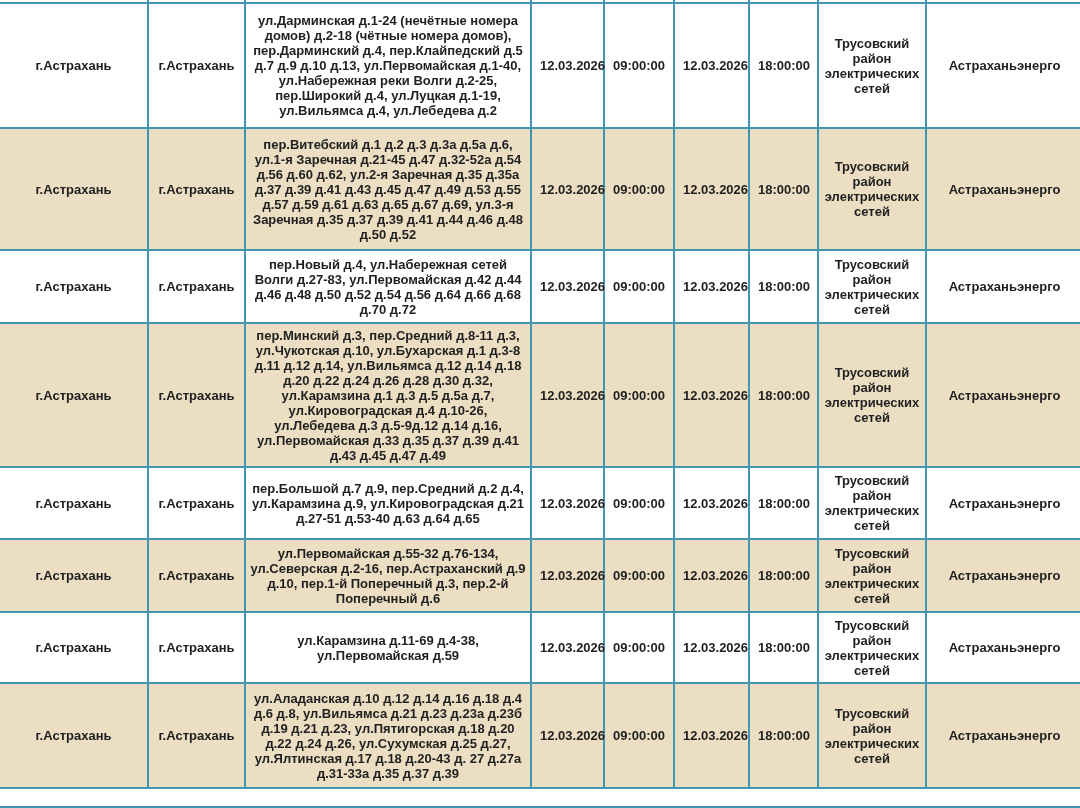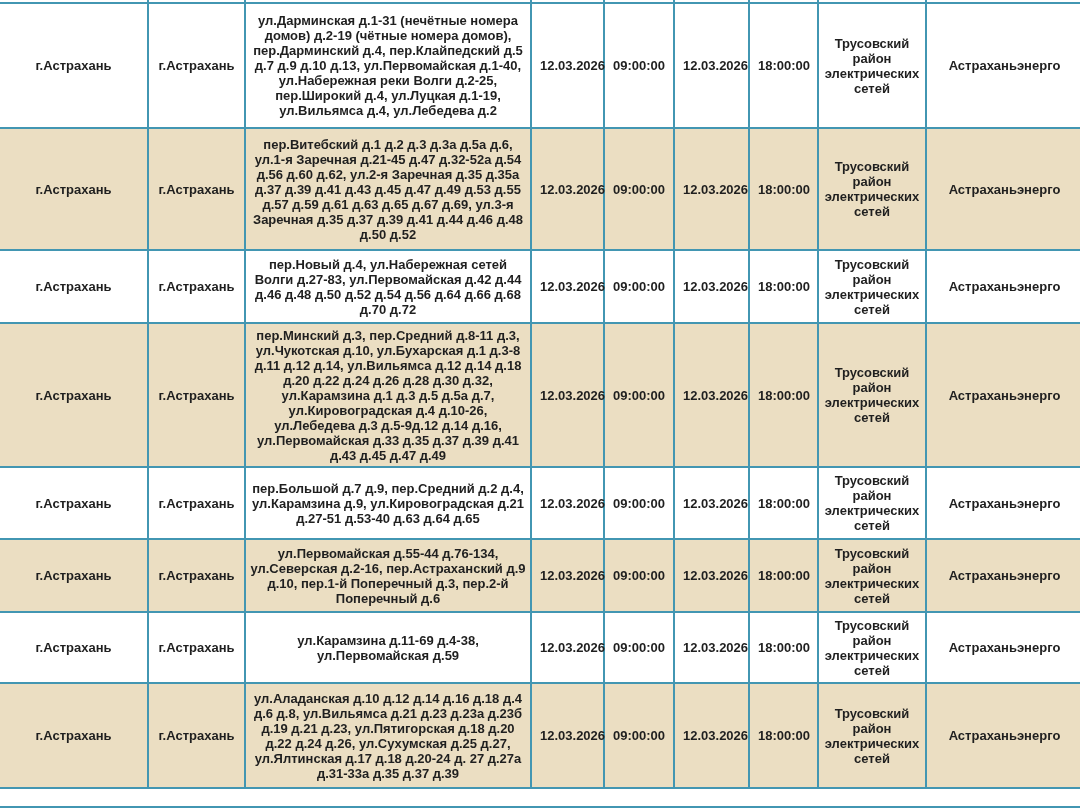--- a/index.html
+++ b/index.html
@@ -66,21 +66,21 @@
           <td></td>
           <td></td>
           <td></td>
           <td></td>
           <td></td>
           <td></td>
         </tr>
         <tr>
           <td>г.Астрахань</td>
           <td>г.Астрахань</td>
-          <td>ул.Дарминская д.1-31 (нечётные номера домов) д.2-19 (чётные номера домов), пер.Дарминский д.4, пер.Клайпедский д.5 д.7 д.9 д.10 д.13, ул.Первомайская д.1-40, ул.Набережная реки Волги д.2-25, пер.Широкий д.4, ул.Луцкая д.1-19, ул.Вильямса д.4, ул.Лебедева д.2</td>
+          <td>ул.Дарминская д.1-24 (нечётные номера домов) д.2-18 (чётные номера домов), пер.Дарминский д.4, пер.Клайпедский д.5 д.7 д.9 д.10 д.13, ул.Первомайская д.1-40, ул.Набережная реки Волги д.2-25, пер.Широкий д.4, ул.Луцкая д.1-19, ул.Вильямса д.4, ул.Лебедева д.2</td>
           <td class="nowrap">12.03.2026</td>
           <td class="nowrap">09:00:00</td>
           <td class="nowrap">12.03.2026</td>
           <td class="nowrap">18:00:00</td>
           <td>Трусовский район электрических сетей</td>
           <td class="nowrap">Астраханьэнерго</td>
         </tr>
         <tr>
           <td>г.Астрахань</td>
           <td>г.Астрахань</td>
@@ -121,21 +121,21 @@
           <td class="nowrap">12.03.2026</td>
           <td class="nowrap">09:00:00</td>
           <td class="nowrap">12.03.2026</td>
           <td class="nowrap">18:00:00</td>
           <td>Трусовский район электрических сетей</td>
           <td class="nowrap">Астраханьэнерго</td>
         </tr>
         <tr>
           <td>г.Астрахань</td>
           <td>г.Астрахань</td>
-          <td>ул.Первомайская д.55-44 д.76-134, ул.Северская д.2-16, пер.Астраханский д.9 д.10, пер.1-й Поперечный д.3, пер.2-й Поперечный д.6</td>
+          <td>ул.Первомайская д.55-32 д.76-134, ул.Северская д.2-16, пер.Астраханский д.9 д.10, пер.1-й Поперечный д.3, пер.2-й Поперечный д.6</td>
           <td class="nowrap">12.03.2026</td>
           <td class="nowrap">09:00:00</td>
           <td class="nowrap">12.03.2026</td>
           <td class="nowrap">18:00:00</td>
           <td>Трусовский район электрических сетей</td>
           <td class="nowrap">Астраханьэнерго</td>
         </tr>
         <tr>
           <td>г.Астрахань</td>
           <td>г.Астрахань</td>
@@ -143,21 +143,21 @@
           <td class="nowrap">12.03.2026</td>
           <td class="nowrap">09:00:00</td>
           <td class="nowrap">12.03.2026</td>
           <td class="nowrap">18:00:00</td>
           <td>Трусовский район электрических сетей</td>
           <td class="nowrap">Астраханьэнерго</td>
         </tr>
         <tr>
           <td>г.Астрахань</td>
           <td>г.Астрахань</td>
-          <td>ул.Аладанская д.10 д.12 д.14 д.16 д.18 д.4 д.6 д.8, ул.Вильямса д.21 д.23 д.23а д.23б д.19 д.21 д.23, ул.Пятигорская д.18 д.20 д.22 д.24 д.26, ул.Сухумская д.25 д.27, ул.Ялтинская д.17 д.18 д.20-24 д. 27 д.27а д.31-33а д.35 д.37 д.39</td>
+          <td>ул.Аладанская д.10 д.12 д.14 д.16 д.18 д.4 д.6 д.8, ул.Вильямса д.21 д.23 д.23а д.23б д.19 д.21 д.23, ул.Пятигорская д.18 д.20 д.22 д.24 д.26, ул.Сухумская д.25 д.27, ул.Ялтинская д.17 д.18 д.20-43 д. 27 д.27а д.31-33а д.35 д.37 д.39</td>
           <td class="nowrap">12.03.2026</td>
           <td class="nowrap">09:00:00</td>
           <td class="nowrap">12.03.2026</td>
           <td class="nowrap">18:00:00</td>
           <td>Трусовский район электрических сетей</td>
           <td class="nowrap">Астраханьэнерго</td>
         </tr>
       </tbody>
   </table>
 </div>

